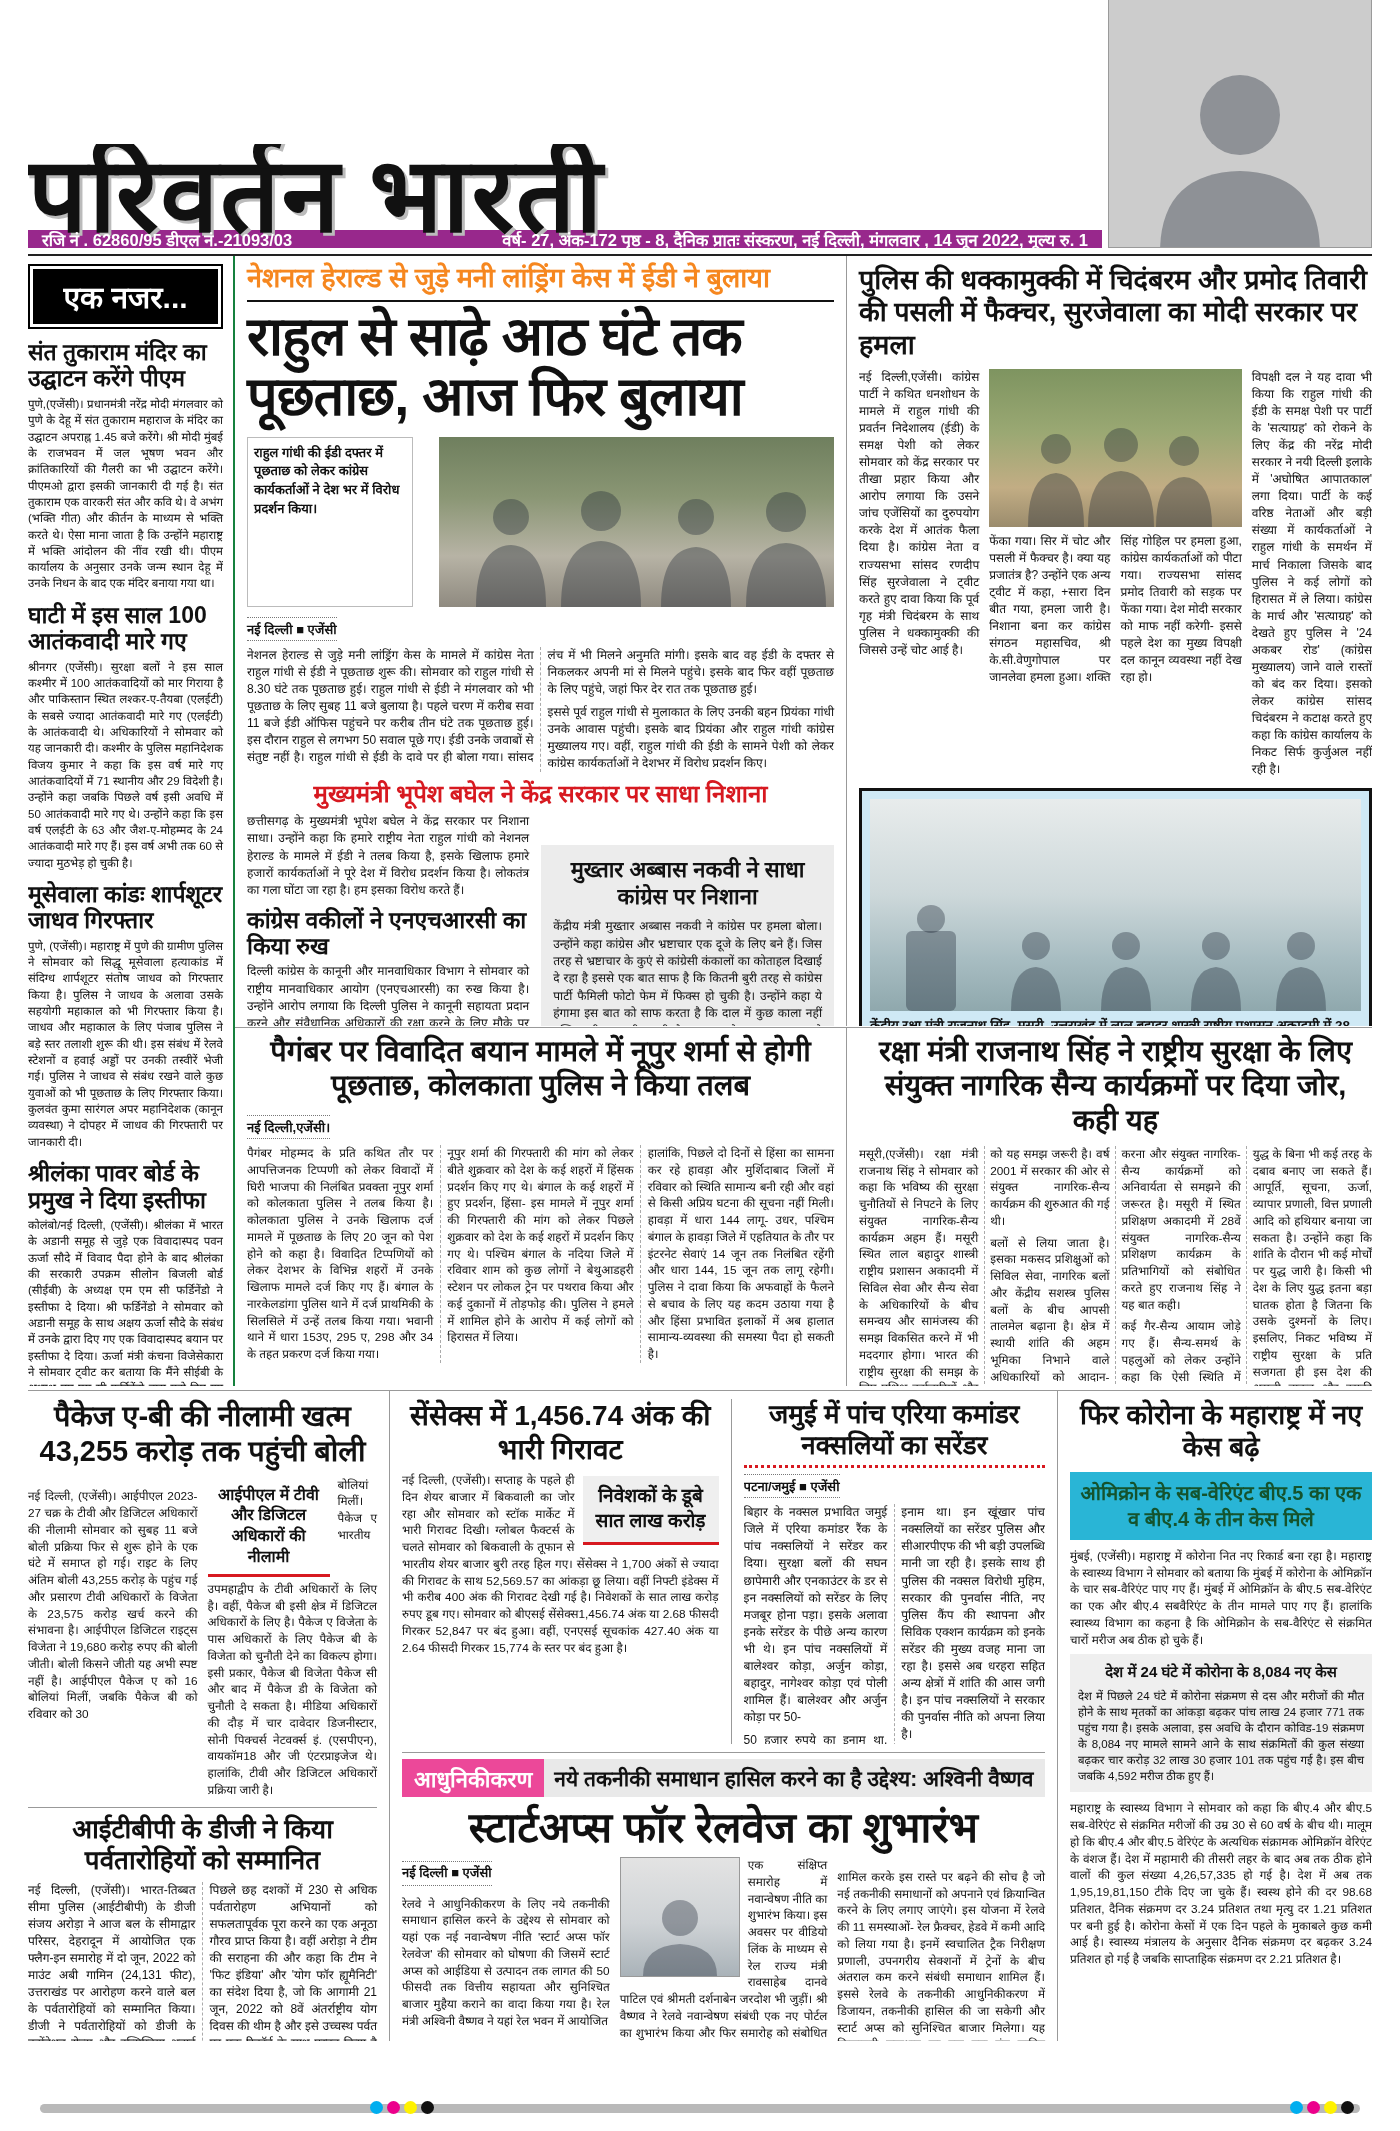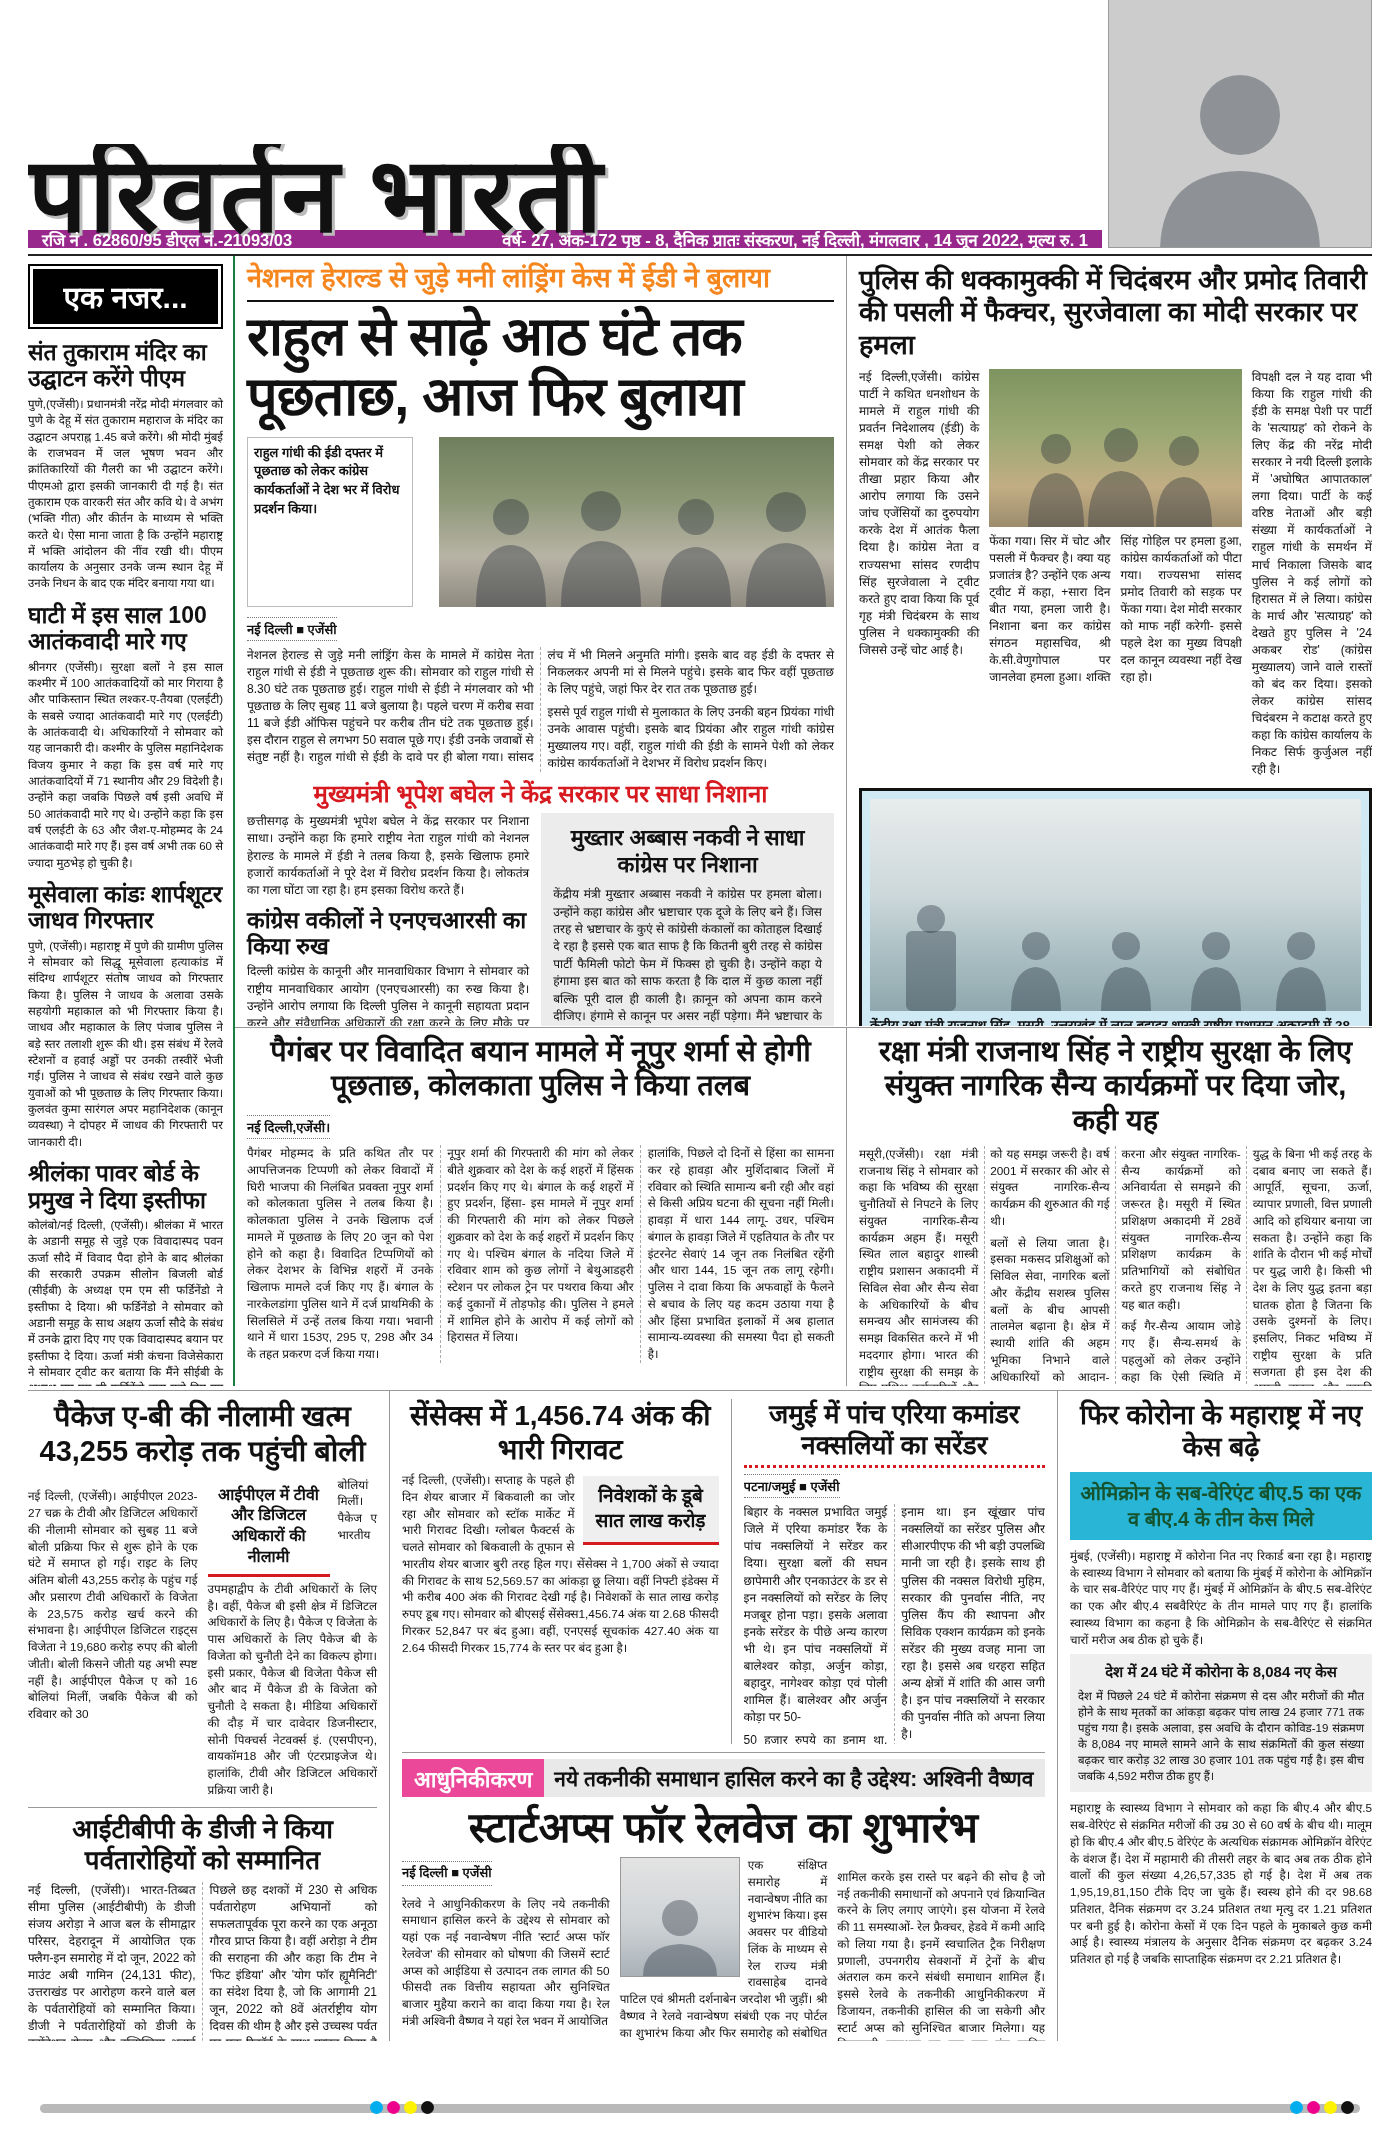--- a/index.html
+++ b/index.html
@@ -30,21 +30,21 @@
   .photo{background:#ccc;position:relative;overflow:hidden;}
   .lead-photo{flex:1;height:170px;background:linear-gradient(180deg,#6f7f5e 0%,#8a9674 35%,#b7b3a5 70%,#8f8a80 100%);}
   .dateline{display:inline-block;font-size:13px;font-weight:bold;border-top:1px dotted #777;border-bottom:1px dotted #777;padding:2px 0;margin:4px 0 6px 0;}
   .two-col{columns:2;column-gap:14px;column-rule:1px dashed #aaa;}
   .two-col p, .body-text p{font-size:12px;line-height:1.42;margin:0 0 6px 0;text-align:justify;}
   .red-subhead{color:#D71920;font-weight:900;font-size:24px;text-align:center;margin:8px 0 6px 0;line-height:1.15;}
   .lead-lower{display:flex;gap:12px;}
   .lead-lower-left{flex:1.05;}
   .lead-lower-left p{font-size:12px;line-height:1.42;margin:0;text-align:justify;}
   .lead-lower-left h4{font-size:23px;font-weight:900;margin:8px 0 4px 0;line-height:1.15;}
-  .naqvi-box{flex:1;background:#ECECEC;padding:10px 12px;}
+  .naqvi-box{flex:1;background:#ECECEC;padding:10px 12px;margin-top:32px;}
   .naqvi-box h4{font-size:22px;font-weight:900;text-align:center;margin:2px 0 8px 0;line-height:1.2;}
   .naqvi-box p{font-size:12px;line-height:1.45;margin:0;text-align:justify;}
   
   .right-top h2{font-size:27px;font-weight:900;line-height:1.2;margin:0 0 8px 0;}
   .scuffle-cols{display:flex;gap:10px;}
   .scol{flex:1;font-size:12px;line-height:1.42;margin:0;text-align:justify;}
   .scol.mid{flex:2.1;}
   .scuffle-photo{width:100%;height:158px;background:linear-gradient(180deg,#7e9460 0%,#9aa873 40%,#c2ad84 75%,#9b8c6d 100%);margin-bottom:6px;}
   .mid-text{columns:2;column-gap:10px;font-size:12px;line-height:1.42;text-align:justify;}
   .rajnath-photo-box{margin:10px 6px 0 0;border:3px solid #111;background:#cfe9f5;padding:8px;}

